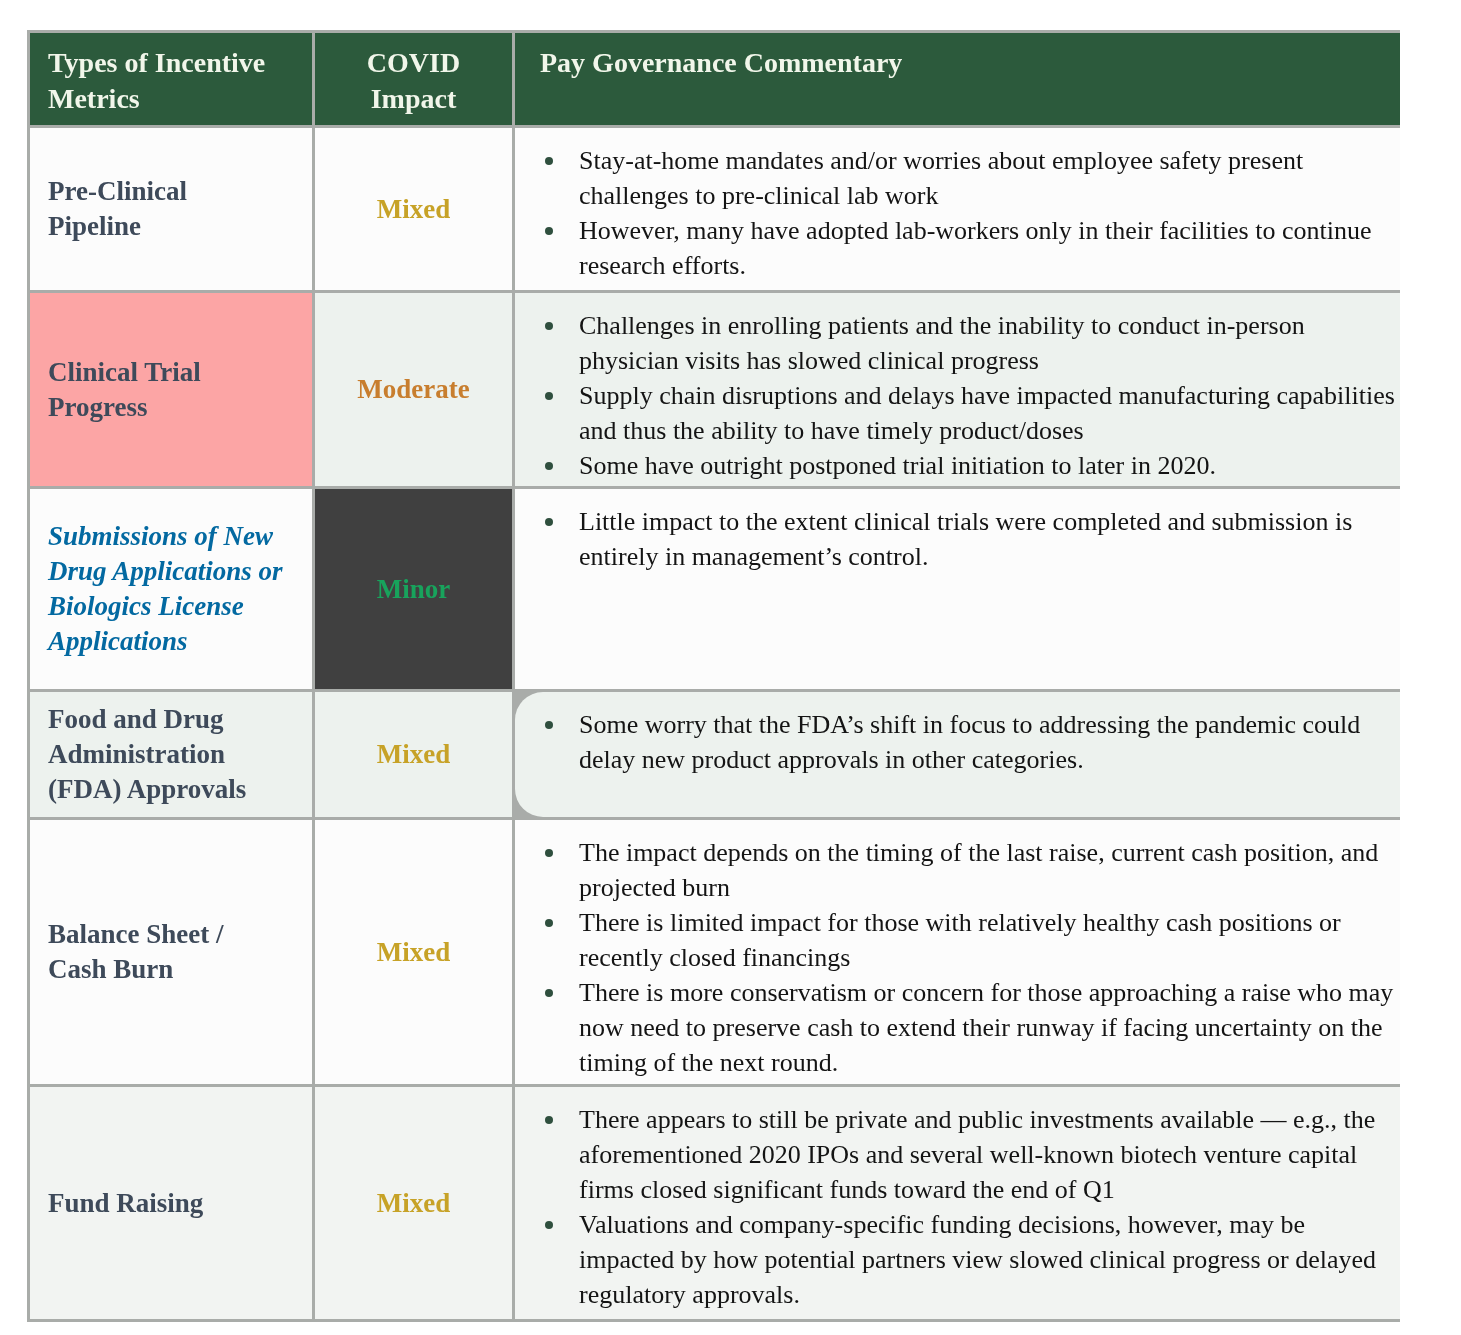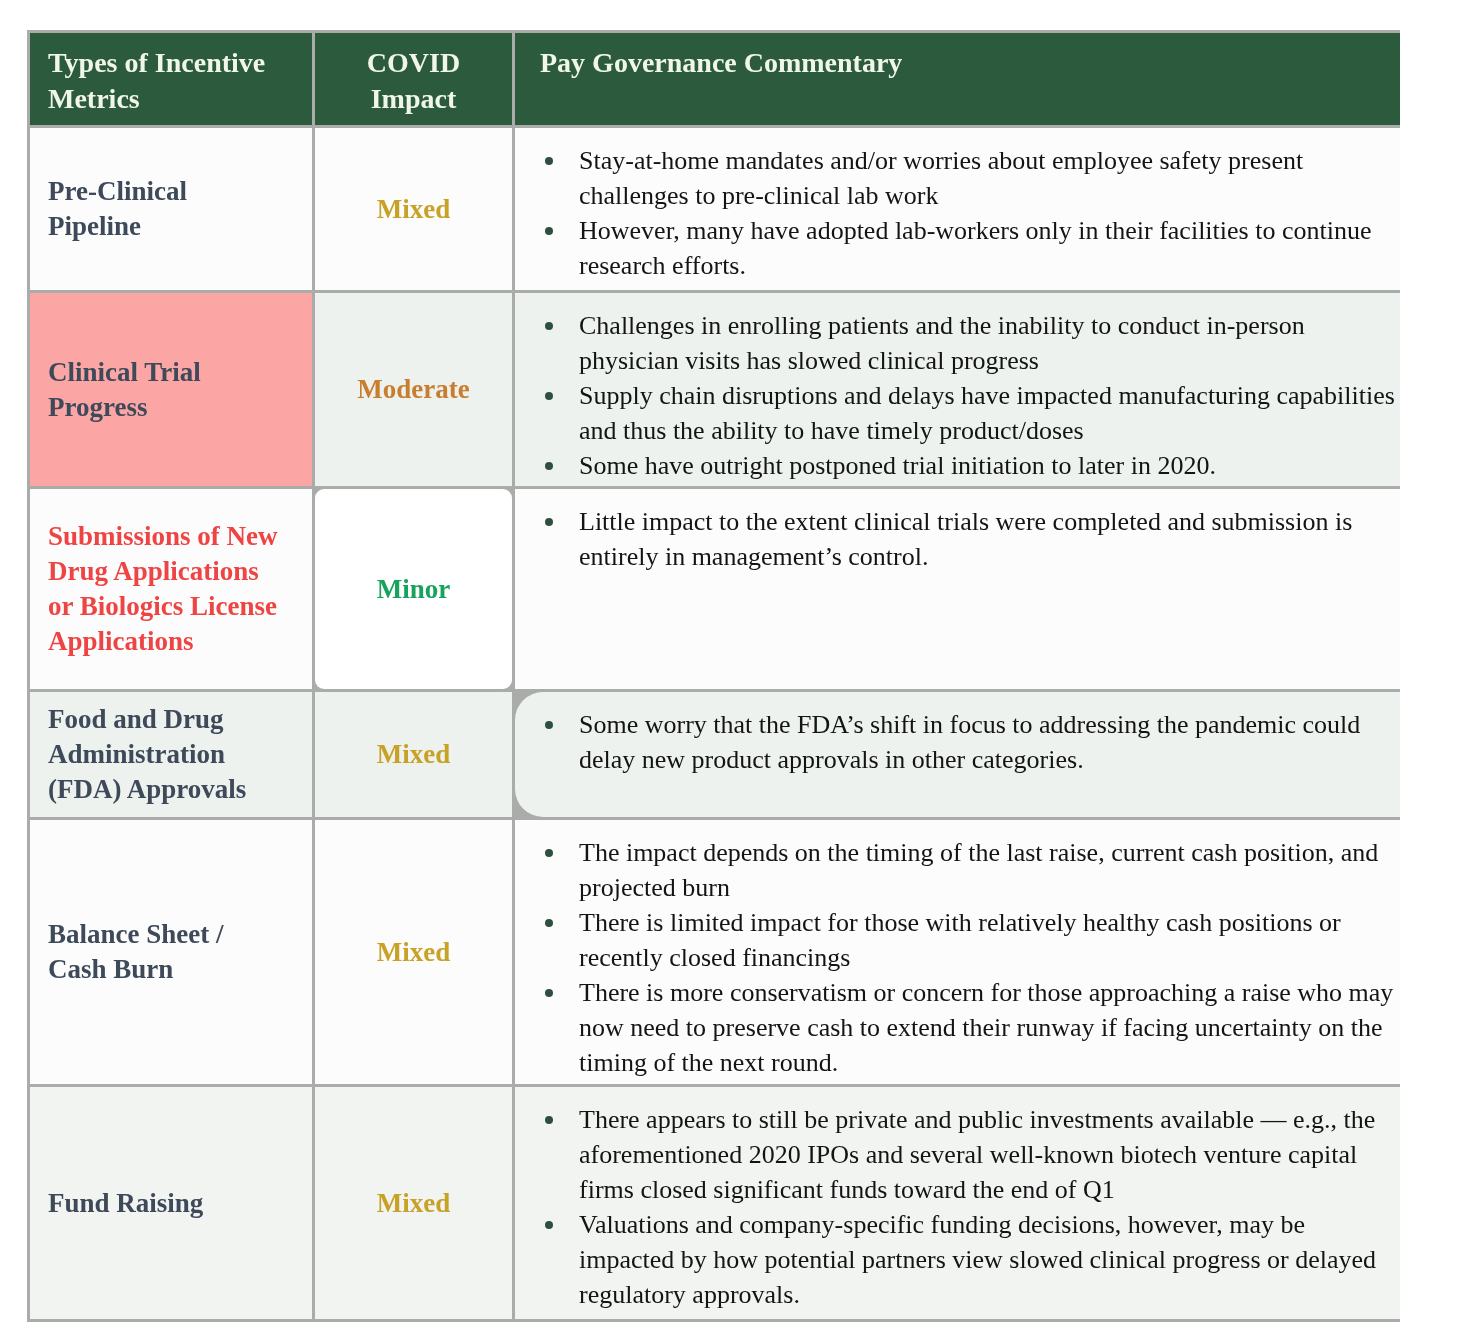--- a/index.html
+++ b/index.html
@@ -131,22 +131,22 @@
           <span class="dot" style="background-color: rgb(47, 79, 62);"></span>
           <span class="bullet-text">Supply chain disruptions and delays have impacted manufacturing capabilities and thus the ability to have timely product/doses</span>
         </li>
         <li>
           <span class="dot" style="background-color: rgb(47, 79, 62);"></span>
           <span class="bullet-text">Some have outright postponed trial initiation to later in 2020.</span>
         </li>
       </ul>
     </div>
 
-    <div class="cell mcell rh3" style="background-color: rgb(252, 252, 252); color: #ef4444;">Submissions of New Drug Applications or Biologics License Applications</div>
-    <div class="cell icell rh3" style="background-color: #ffffff; color: rgb(24, 163, 92); border-radius: 9px;">Minor</div>
+    <div class="cell mcell rh3" style="background-color: rgb(252, 252, 252); color: #0369a1; font-style: italic;">Submissions of New Drug Applications or Biologics License Applications</div>
+    <div class="cell icell rh3" style="background-color: #404040; color: rgb(24, 163, 92);">Minor</div>
     <div class="cell ccell rh3" style="background-color: rgb(252, 252, 252);">
       <ul class="bullets">
         <li>
           <span class="dot" style="background-color: rgb(47, 79, 62);"></span>
           <span class="bullet-text">Little impact to the extent clinical trials were completed and submission is entirely in management’s control.</span>
         </li>
       </ul>
     </div>
 
     <div class="cell mcell rh4" style="background-color: rgb(237, 242, 238); color: rgb(62, 74, 90);">Food and Drug Administration (FDA) Approvals</div>

